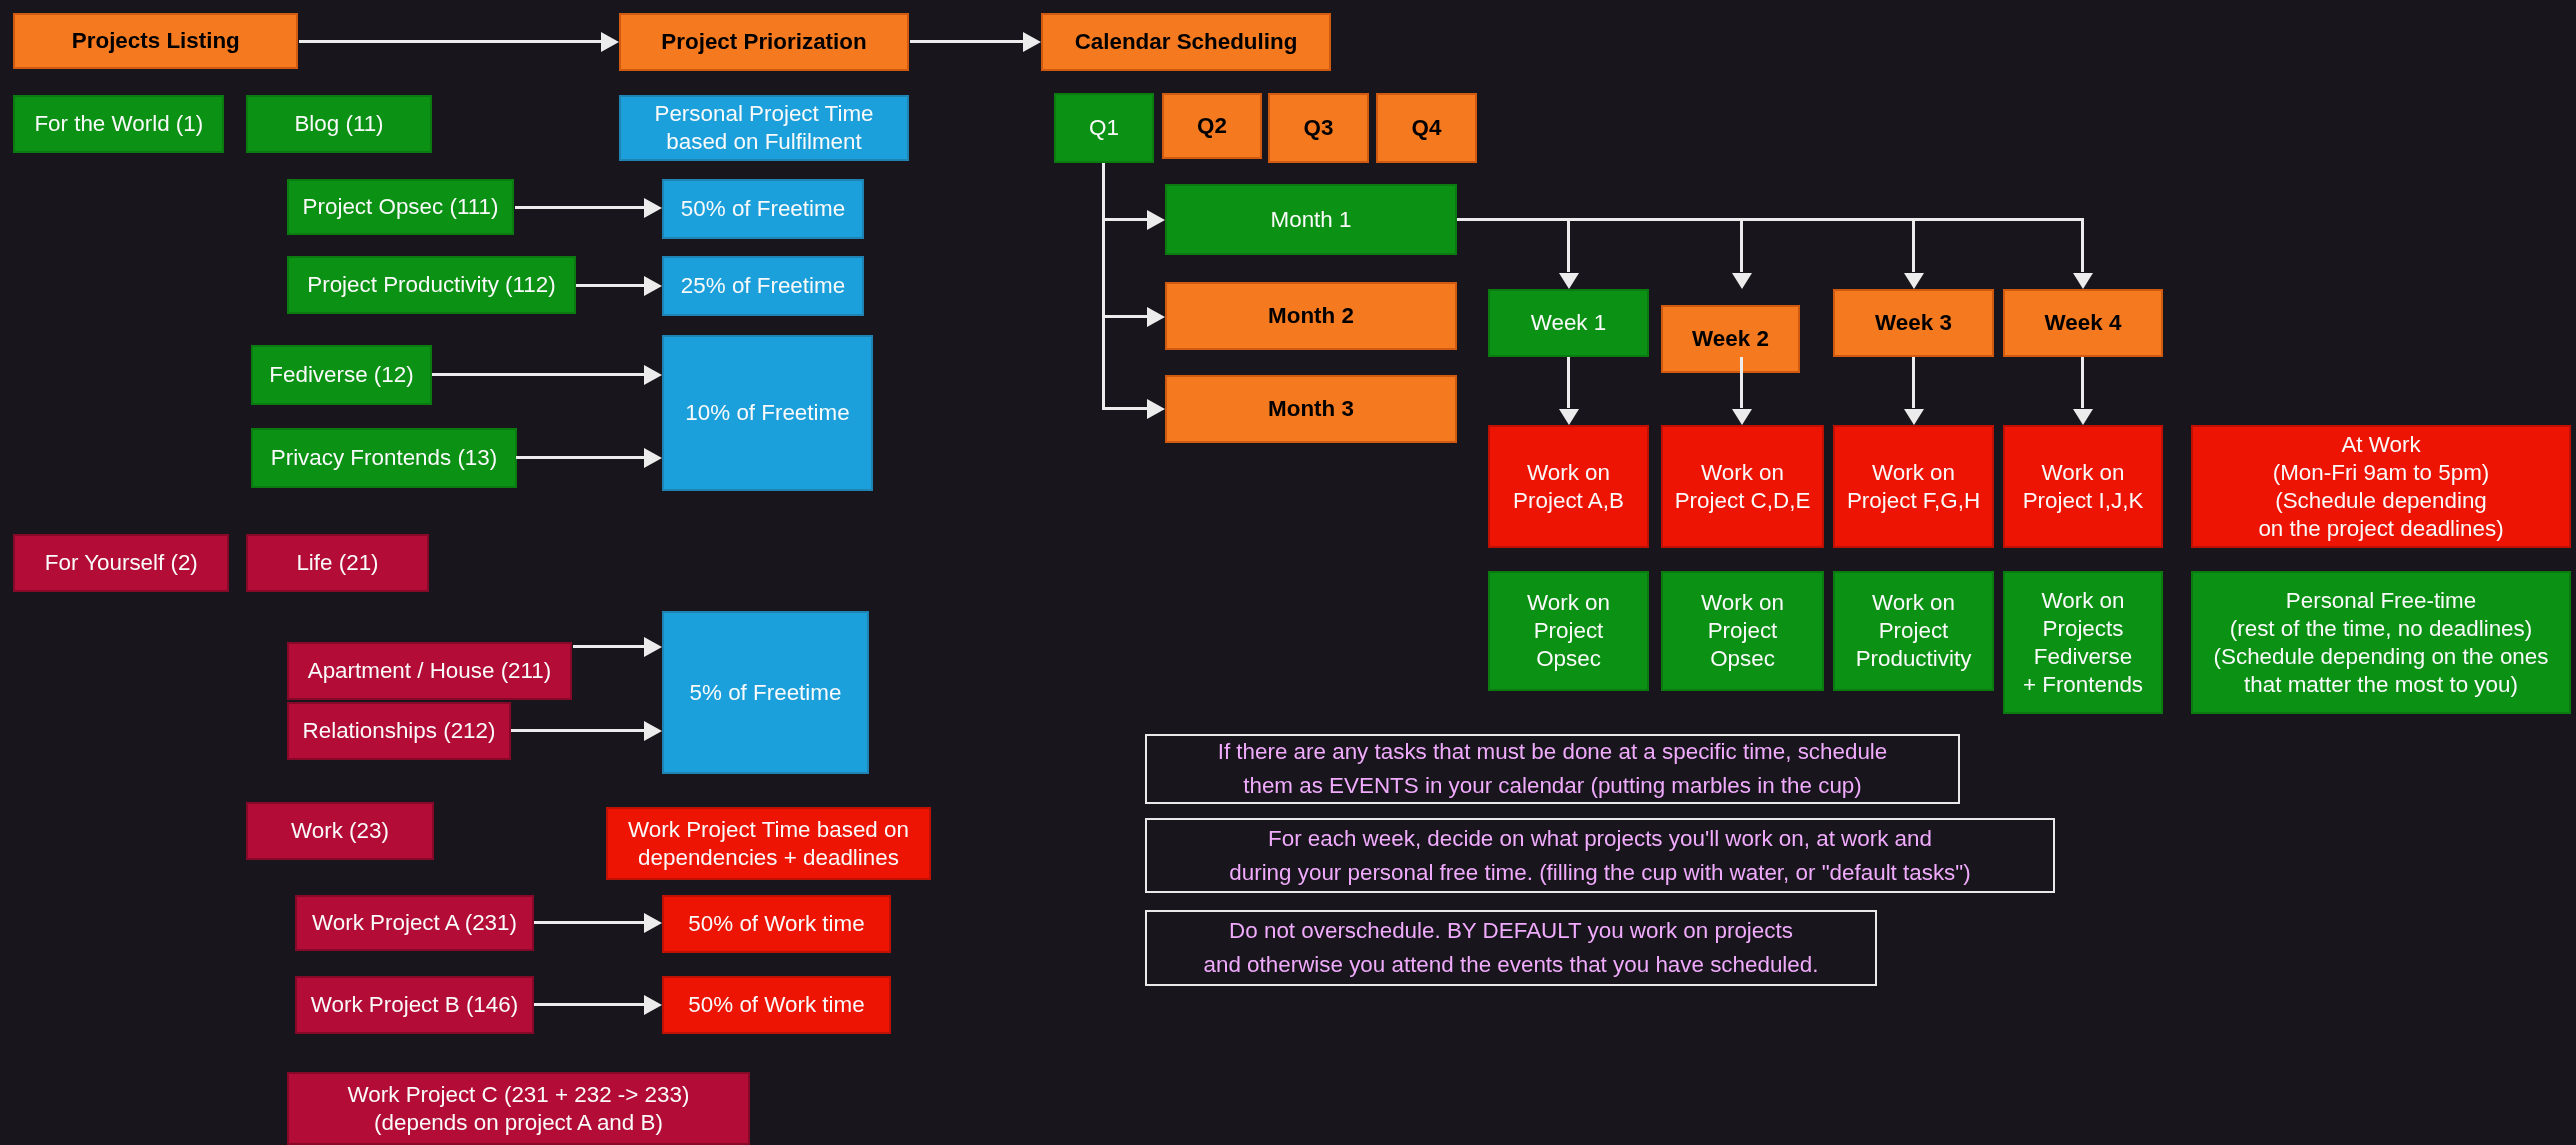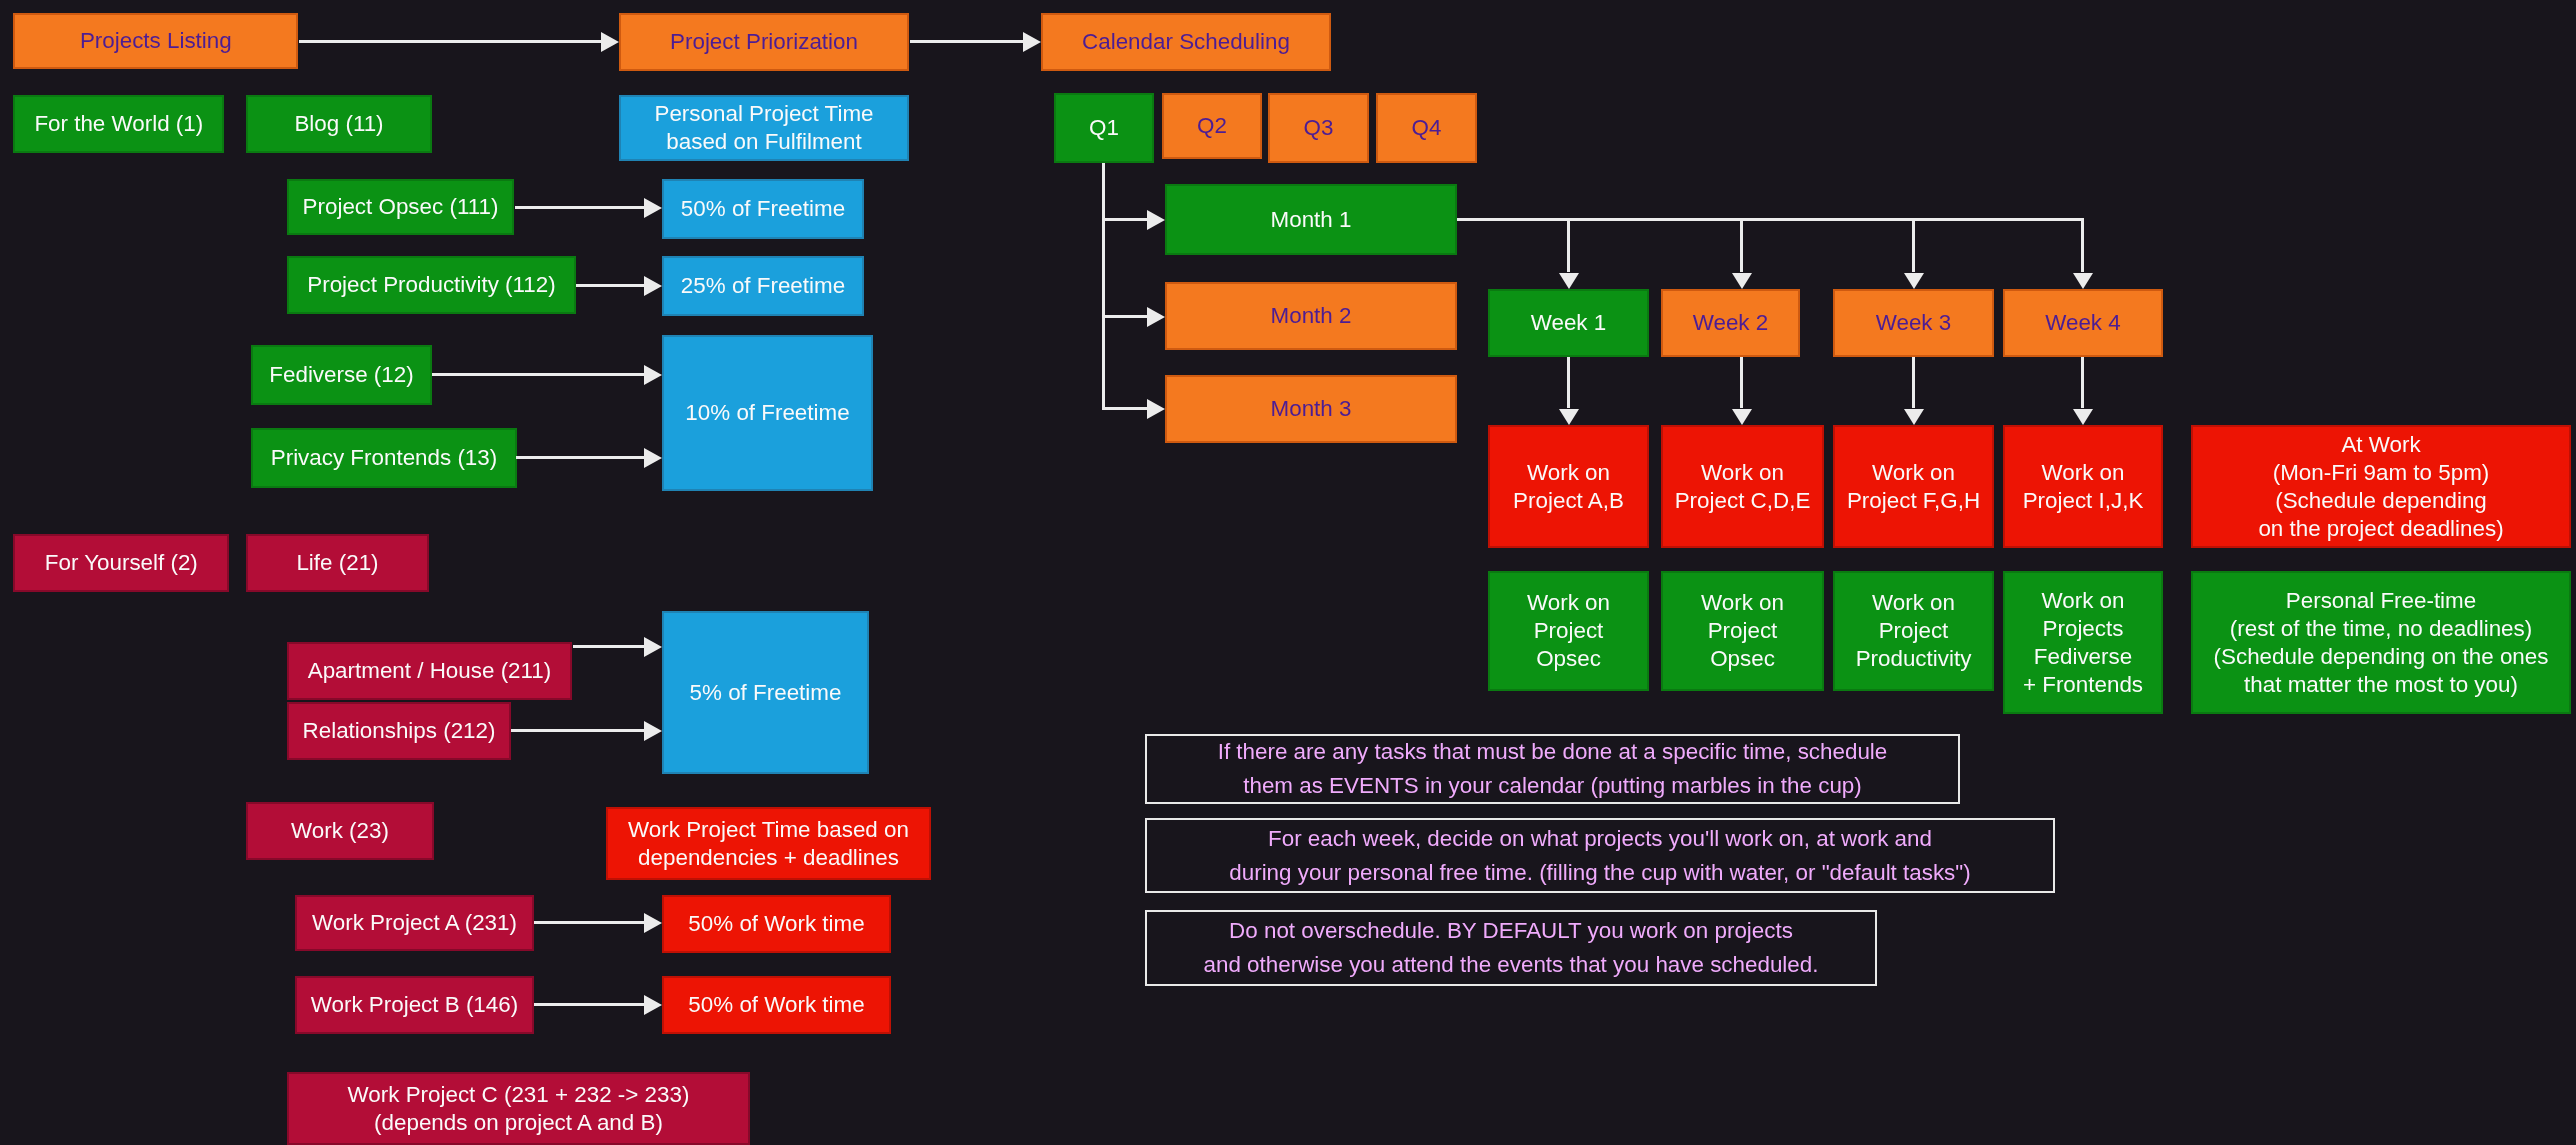--- a/index.html
+++ b/index.html
@@ -6,21 +6,21 @@
   .canvas{
     position:relative;width:2576px;height:1145px;background:#18151c;
     font-family:"Liberation Sans",sans-serif;overflow:hidden;
   }
   .node{
     position:absolute;box-sizing:border-box;
     display:flex;align-items:center;justify-content:center;
     text-align:center;font-size:22.4px;line-height:1.25;
     white-space:pre-line;padding:2.5px;border:2.5px solid transparent;
   }
-  .orange{background:#f4791f;border-color:#cf5a10;color:#4c1d95;}
+  .orange{background:#f4791f;border-color:#cf5a10;color:#000000;font-weight:bold;}
   .green{background:#0b9214;border-color:#0a7a11;color:#fafafa;}
   .blue{background:#1ba0dc;border-color:#1f83b4;color:#fafafa;}
   .crimson{background:#b30d37;border-color:#87092a;color:#fafafa;}
   .red{background:#ed1404;border-color:#bf1004;color:#fafafa;}
   .note{
     position:absolute;box-sizing:border-box;border:2.5px solid #e9e9e9;
     color:#f0abfc;display:flex;align-items:center;justify-content:center;
     text-align:center;font-size:22.4px;line-height:1.5;white-space:pre-line;padding:3.3px;
   }
   .hl{position:absolute;height:3.3px;background:#ececec;}
@@ -77,21 +77,21 @@
   <div class="node crimson" style="left:295px;top:976px;width:239px;height:58px">Work Project B (146)</div>
   <div class="node red" style="left:662px;top:976px;width:229px;height:58px">50% of Work time</div>
   <div class="node crimson" style="left:287px;top:1072px;width:463px;height:73px">Work Project C (231 + 232 -&gt; 233)
 (depends on project A and B)</div>
 
   <div class="node green" style="left:1165px;top:184px;width:292px;height:71px">Month 1</div>
   <div class="node orange" style="left:1165px;top:282px;width:292px;height:68px">Month 2</div>
   <div class="node orange" style="left:1165px;top:375px;width:292px;height:68px">Month 3</div>
 
   <div class="node green" style="left:1488px;top:289px;width:161px;height:68px">Week 1</div>
-  <div class="node orange" style="left:1661px;top:289px;width:139px;height:68px">Week 2</div>
+  <div class="node orange" style="left:1661px;top:305px;width:139px;height:68px">Week 2</div>
   <div class="node orange" style="left:1833px;top:289px;width:161px;height:68px">Week 3</div>
   <div class="node orange" style="left:2003px;top:289px;width:160px;height:68px">Week 4</div>
 
   <div class="node red" style="left:1488px;top:425px;width:161px;height:123px">Work on
 Project A,B</div>
   <div class="node red" style="left:1661px;top:425px;width:163px;height:123px">Work on
 Project C,D,E</div>
   <div class="node red" style="left:1833px;top:425px;width:161px;height:123px">Work on
 Project F,G,H</div>
   <div class="node red" style="left:2003px;top:425px;width:160px;height:123px">Work on

